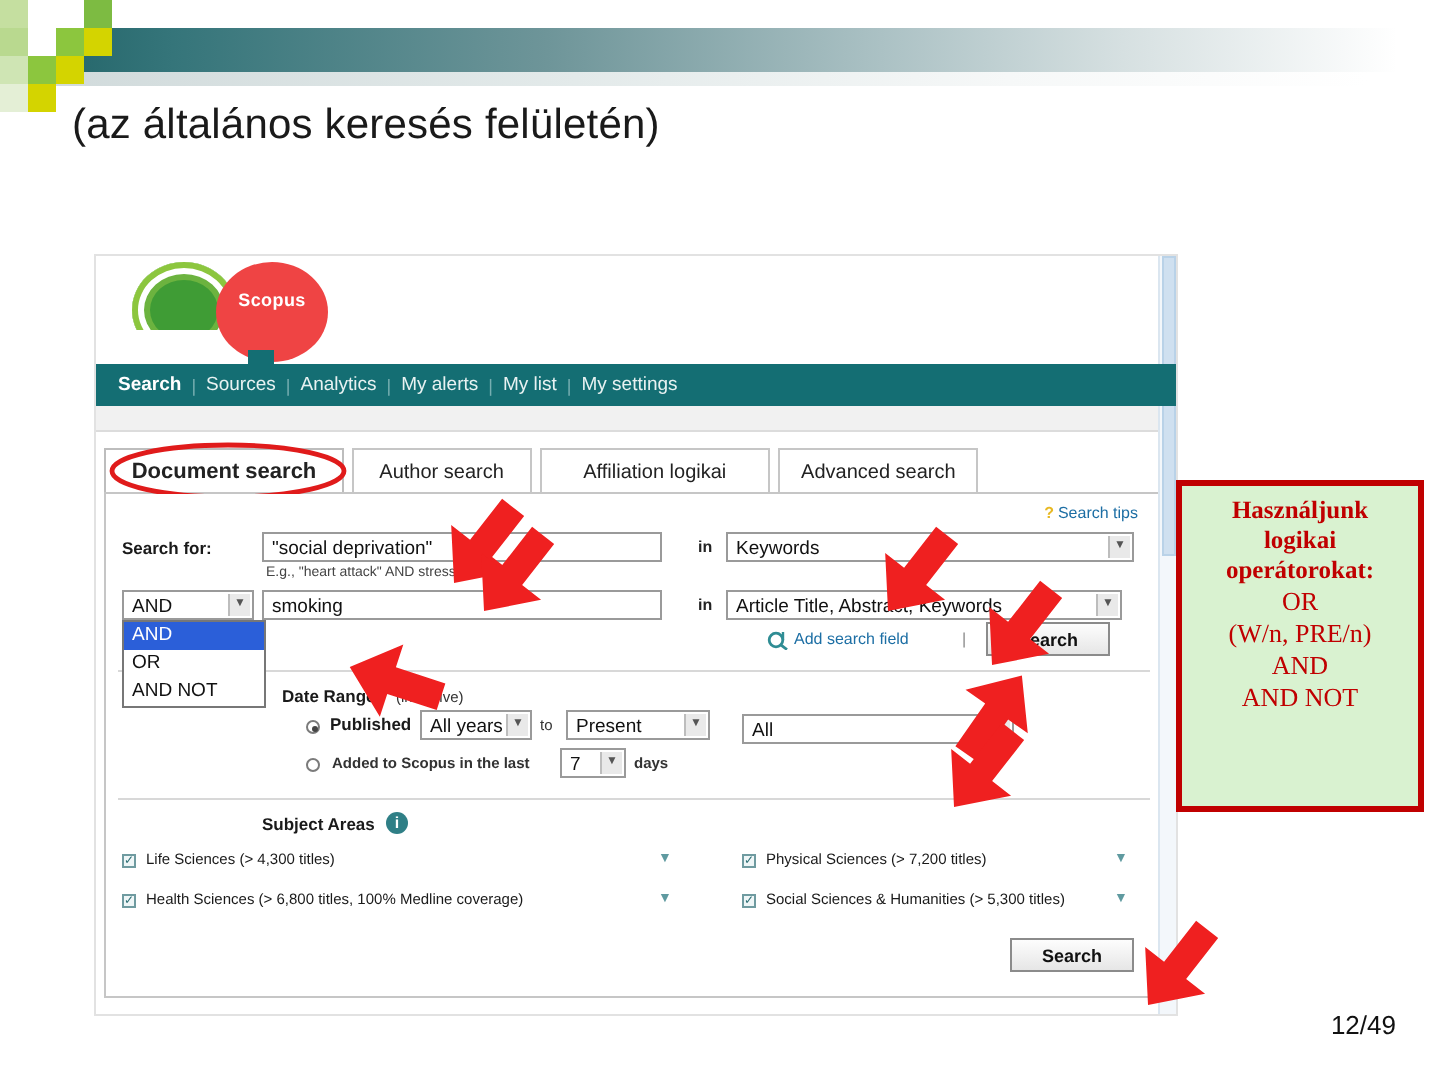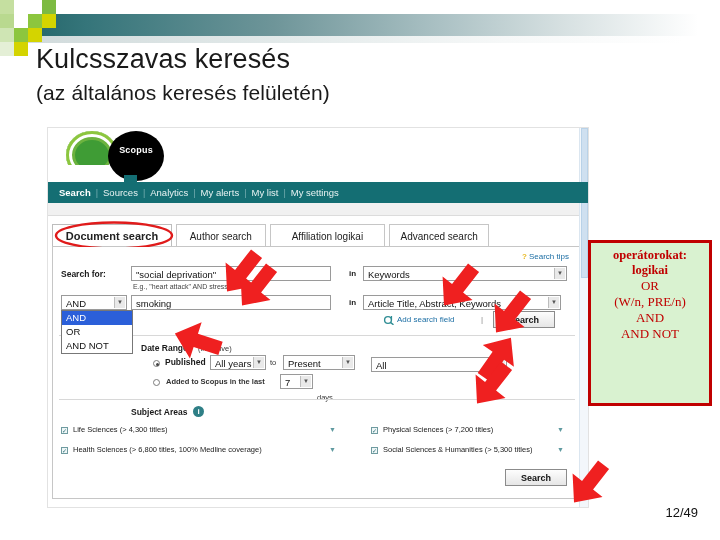--- a/index.html
+++ b/index.html
@@ -36,21 +36,21 @@
   .logo-circle {
     position:absolute; left:18px; top:3px; width:52px; height:48px; border-radius:50%;
     background:#3f9c35;
     box-shadow:inset 0 0 0 3px #8cc63e, inset 0 0 0 6px #ffffff, inset 0 0 0 9px #6cb33f;
   }
   .logo-circle::after {
     content:""; position:absolute; left:-2px; top:34px; width:58px; height:18px; background:#fff;
   }
   .logo-badge {
     position:absolute; left:60px; top:3px; width:56px; height:50px; border-radius:50%;
-    background:#000000;
+    background:#ef4444;
   }
   .logo-badge span {
     position:absolute; left:0; right:0; top:14px; text-align:center;
     color:#ffffff; font-size:9px; font-weight:bold; letter-spacing:.2px;
   }
   .logo-badge::after{
     content:""; position:absolute; left:16px; top:44px; width:13px; height:14px; background:#146e73;
   }
 
   .navbar {
@@ -160,21 +160,20 @@
       <div class="sq" style="left: 28px; top: 14px; width: 14px; height: 14px; background: rgb(140, 198, 62);"></div>
       <div class="sq" style="left: 42px; top: 14px; width: 14px; height: 14px; background: rgb(212, 212, 0);"></div>
       <div class="sq" style="left: 0px; top: 28px; width: 14px; height: 14px; background: rgb(207, 229, 180);"></div>
       <div class="sq" style="left: 14px; top: 28px; width: 14px; height: 14px; background: rgb(140, 198, 62);"></div>
       <div class="sq" style="left: 28px; top: 28px; width: 14px; height: 14px; background: rgb(212, 212, 0);"></div>
       <div class="sq" style="left: 0px; top: 42px; width: 14px; height: 14px; background: rgb(228, 239, 214);"></div>
       <div class="sq" style="left: 14px; top: 42px; width: 14px; height: 14px; background: rgb(212, 212, 0);"></div>
     </div>
 
   <div class="title-wrap">
-    <div class="title1">Kulcsszavas keresés</div>
     <div class="title2">(az általános keresés felületén)</div>
   </div>
 
   <div id="shot">
 
     <div class="shot-head">
       <div class="logo-circle"></div>
       <div class="logo-badge">
         <span>Scopus</span>
       </div>
@@ -266,21 +265,21 @@
         <span>Present</span>
         <span class="arw">▼</span>
       </div>
 
       <div class="radio" style="left:100px;top:132px;"></div>
       <div class="lbl-sm" style="position:absolute;left:113px;top:130px;font-weight:bold;">Added to Scopus in the last</div>
       <div class="sel" style="left:227px;top:127px;width:33px;">
         <span>7</span>
         <span class="arw">▼</span>
       </div>
-      <div class="lbl-sm" style="position:absolute;left:264px;top:130px;font-weight:normal;margin-top:16px;">days</div>
+      <div class="lbl-sm" style="position:absolute;left:264px;top:130px;font-weight:bold;">days</div>
 
       <div class="lbl" style="position:absolute;left:318px;top:108px;">Document Type</div>
       <div class="sel" style="left:318px;top:110px;width:136px;">
         <span>All</span>
         <span class="arw">▼</span>
       </div>
 
       <div class="hr" style="left:6px;top:152px;width:516px;"></div>
 
       <div class="lbl" style="position:absolute;left:78px;top:160px;">Subject Areas</div>
@@ -330,22 +329,23 @@
       </svg>
       <svg width="56" height="56" class="arrow" style="left: 463px; top: 356px; transform: rotate(128deg);">
         <path d="M4 20 L4 34 L30 34 L30 46 L52 27 L30 8 L30 20 Z" fill="#ef2020"></path>
       </svg>
       <svg width="56" height="56" class="arrow" style="left: 560px; top: 455px; transform: rotate(128deg);">
         <path d="M4 20 L4 34 L30 34 L30 46 L52 27 L30 8 L30 20 Z" fill="#ef2020"></path>
       </svg>
     </div>
 
   <div class="callout">
+    <div class="b">Használjunk</div>
+    <div class="b">logikai</div>
     <div class="b">operátorokat:</div>
-    <div class="b">logikai</div>
     <div class="n">OR</div>
     <div class="n">(W/n, PRE/n)</div>
     <div class="n">AND</div>
     <div class="n">AND NOT</div>
   </div>
 
   <div class="pagenum">12/49</div>
 </div>
 
 </body></html>

